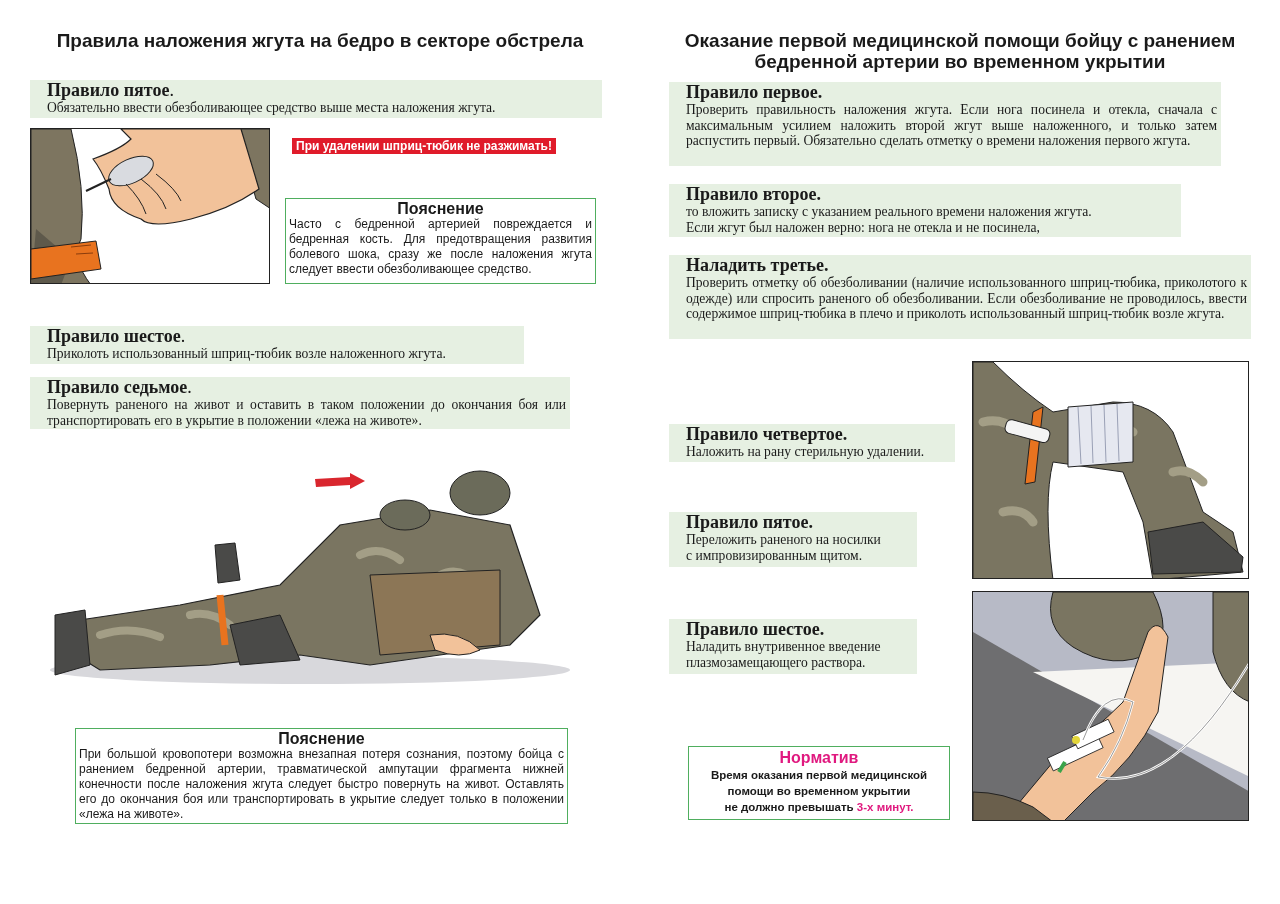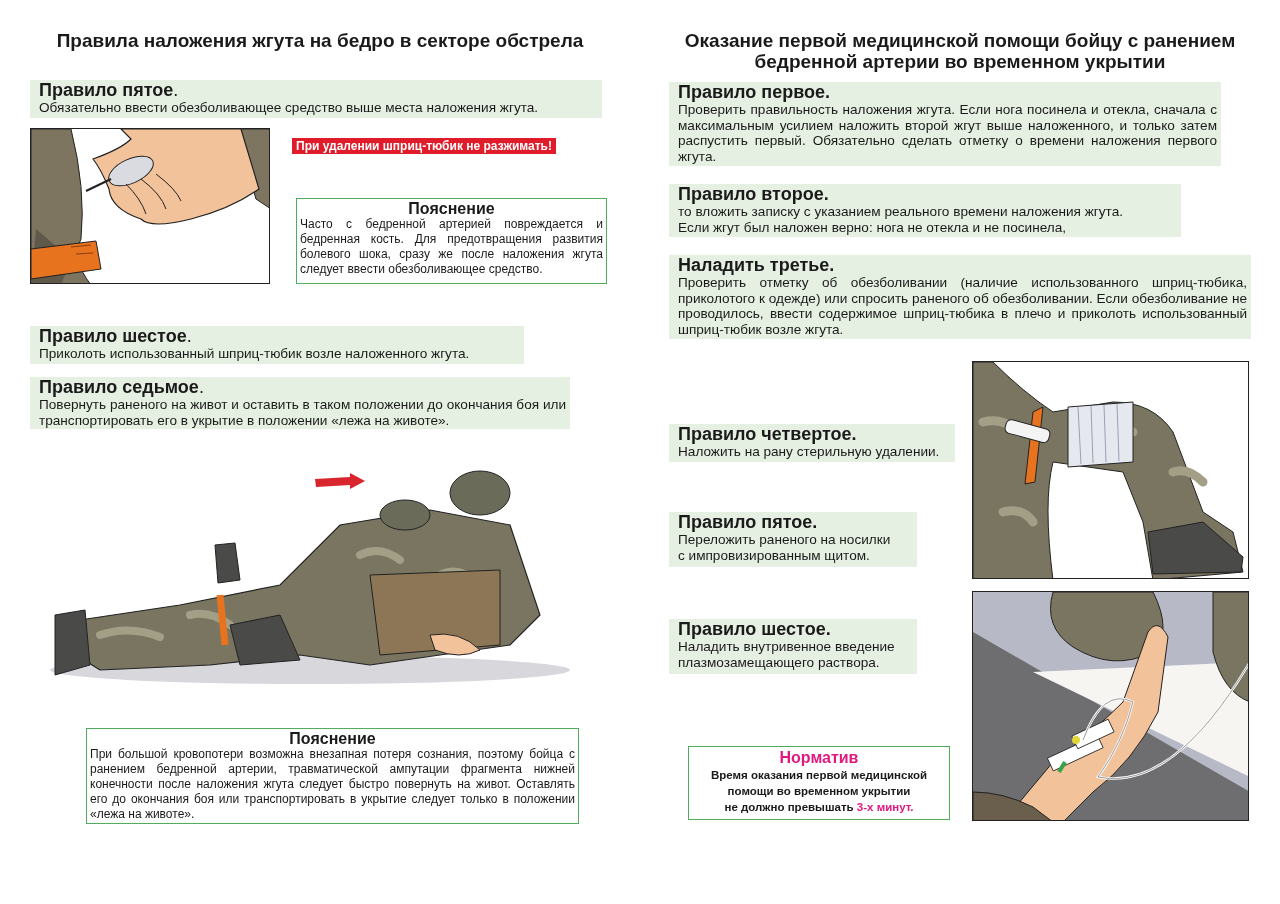--- a/index.html
+++ b/index.html
@@ -6,29 +6,28 @@
   body {
     width:1280px; height:904px; background:#ffffff; position:relative; overflow:hidden;
     font-family:"Liberation Sans", sans-serif; color:#1a1a1a;
   }
   .abs { position:absolute; }
   .page-title {
     font-weight:bold; font-size:19px; text-align:center; line-height:21px; color:#1a1a1a;
   }
   .rule {
     position:absolute; background:#e6f0e2;
-    padding:1px 4px 3px 9px; box-sizing:border-box;
+    padding:1px 4px 3px 17px; box-sizing:border-box;font-family:Liberation Serif, serif;
   }
   .rule .rule-title { font-weight:bold; font-size:18px; line-height:19px; color:#1a1a1a; }
   .rule .rule-text { font-size:13.6px; line-height:15.5px; color:#1a1a1a; }
   .rule .rule-text.justify { text-align:justify; }
   .note {
     position:absolute; border:1.5px solid #4fae5e; background:#fff; box-sizing:border-box;
     padding:1px 3px 3px 3px;
-    margin-left:11px;
   }
   .note .note-title { font-weight:bold; font-size:16px; text-align:center; line-height:17px; }
   .note .note-text { font-size:12px; line-height:15px; text-align:justify; text-align-last:left; }
   .warning {
     position:absolute; background:#e01b2a; color:#fff; font-weight:bold; font-size:12px;
     padding:1px 4px; line-height:14px; white-space:nowrap;
   }
   .norm {
     position:absolute; border:1.5px solid #4fae5e; background:#fff; box-sizing:border-box;
     text-align:center; padding:2px 4px;

